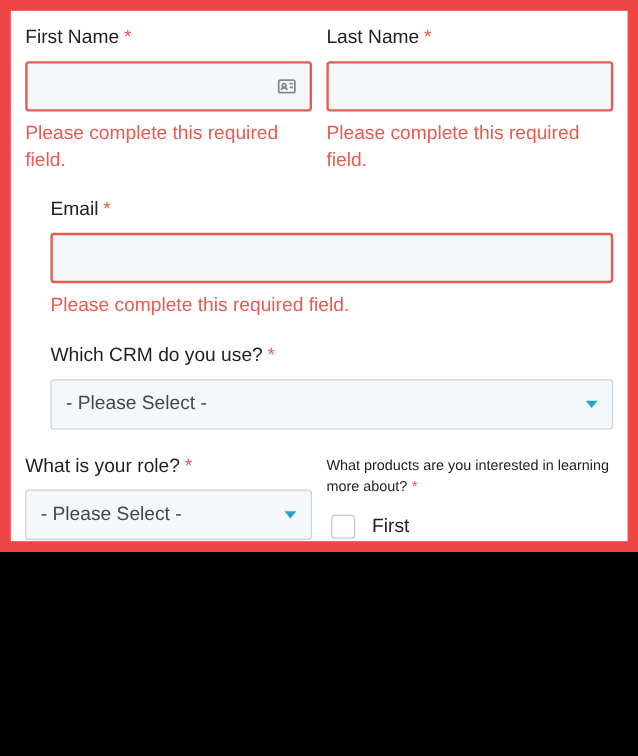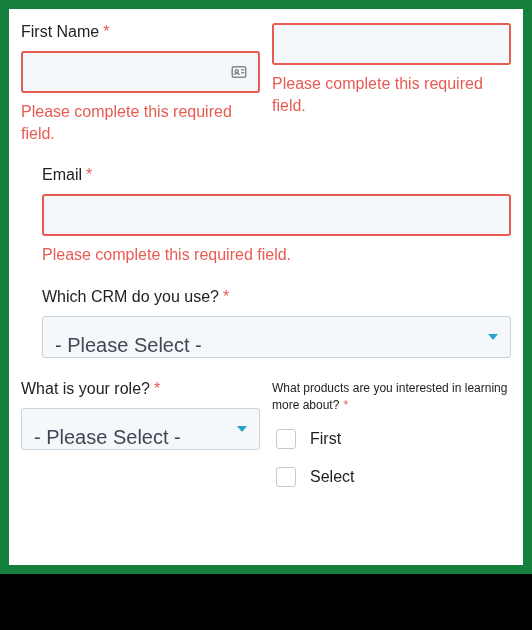--- a/index.html
+++ b/index.html
@@ -1,27 +1,27 @@
 <!DOCTYPE html>
 <html><head>
 <meta charset="utf-8">
 <style>
   * { box-sizing: border-box; margin: 0; padding: 0; }
   body { background: #000; font-family: -apple-system, BlinkMacSystemFont, "Segoe UI", Helvetica, Arial, sans-serif; }
-  .frame { width: 532px; height: 574px; margin: 0 auto; background: #15803d; padding: 9px; }
+  .frame { width: 532px; height: 460px; margin: 0 auto; background: #ef4444; padding: 9px; }
   .form-area { width: 100%; height: 100%; background: #fff; padding: 14px 12px 10px 12px; overflow: hidden; }
   .row { display: flex; gap: 12px; margin-bottom: 22px; }
   .col { flex: 1; display: flex; flex-direction: column; }
   .full { margin-bottom: 22px; padding-left: 21px; }
   .label { font-size: 16px; color: #222; margin-bottom: 10px; font-weight: 400; }
   .req { color: #e75b52; margin-left: 4px; }
   .text-input { height: 42px; background: #f5f8fa; border: 2px solid #e75b52; border-radius: 3px; padding: 0 10px; font-size: 16px; color: #333; width: 100%; display: flex; align-items: center; justify-content: flex-end; }
   .autofill-icon { width: 18px; height: 18px; fill: none; stroke: #888; }
   .error-msg { color: #e75b52; font-size: 16px; margin-top: 8px; line-height: 1.35; }
-  .select { position: relative; height: 42px; background: #f5f8fa; border: 1px solid #c7d2da; border-radius: 3px; display: flex; align-items: flex-end; padding: 0 12px; font-size: 20px; color: #445; cursor: pointer; }
+  .select { position: relative; height: 42px; background: #f5f8fa; border: 1px solid #c7d2da; border-radius: 3px; display: flex; align-items: center; padding: 0 12px; font-size: 16px; color: #445; cursor: pointer; }
   .caret { position: absolute; right: 12px; top: 50%; transform: translateY(-50%); width: 0; height: 0; border-left: 5px solid transparent; border-right: 5px solid transparent; border-top: 6px solid #2aa3c9; }
   .row2 { display: flex; gap: 12px; }
   .left-col { flex: 1; }
   .right-col { flex: 1; }
   .multi-label { font-size: 12px; color: #222; line-height: 1.45; margin-bottom: 14px; font-weight: 500; }
   .checkboxes { display: flex; flex-direction: column; gap: 18px; padding-left: 4px; }
   .cb-row { display: flex; align-items: center; gap: 14px; }
   .cb { width: 20px; height: 20px; border: 1px solid #c0cbd4; border-radius: 3px; background: #fff; }
   .cb-label { font-size: 16px; color: #222; }
 </style>
@@ -42,20 +42,23 @@
             <circle cx="9" cy="11" r="2"></circle>
             <path d="M6 16c0-1.5 1.5-2.5 3-2.5s3 1 3 2.5"></path>
             <line x1="15" y1="9" x2="19" y2="9"></line>
             <line x1="15" y1="13" x2="19" y2="13"></line>
           </svg>
         </div>
         <div class="error-msg">Please complete this required field.</div>
       </div>
 
       <div class="col">
+        <div class="label">
+          <span>Last Name</span><span class="req">*</span>
+        </div>
         <div class="text-input"></div>
         <div class="error-msg">Please complete this required field.</div>
       </div>
     </div>
 
     <div class="full">
       <div class="label">
         <span>Email</span><span class="req">*</span>
       </div>
       <div class="text-input"></div>

